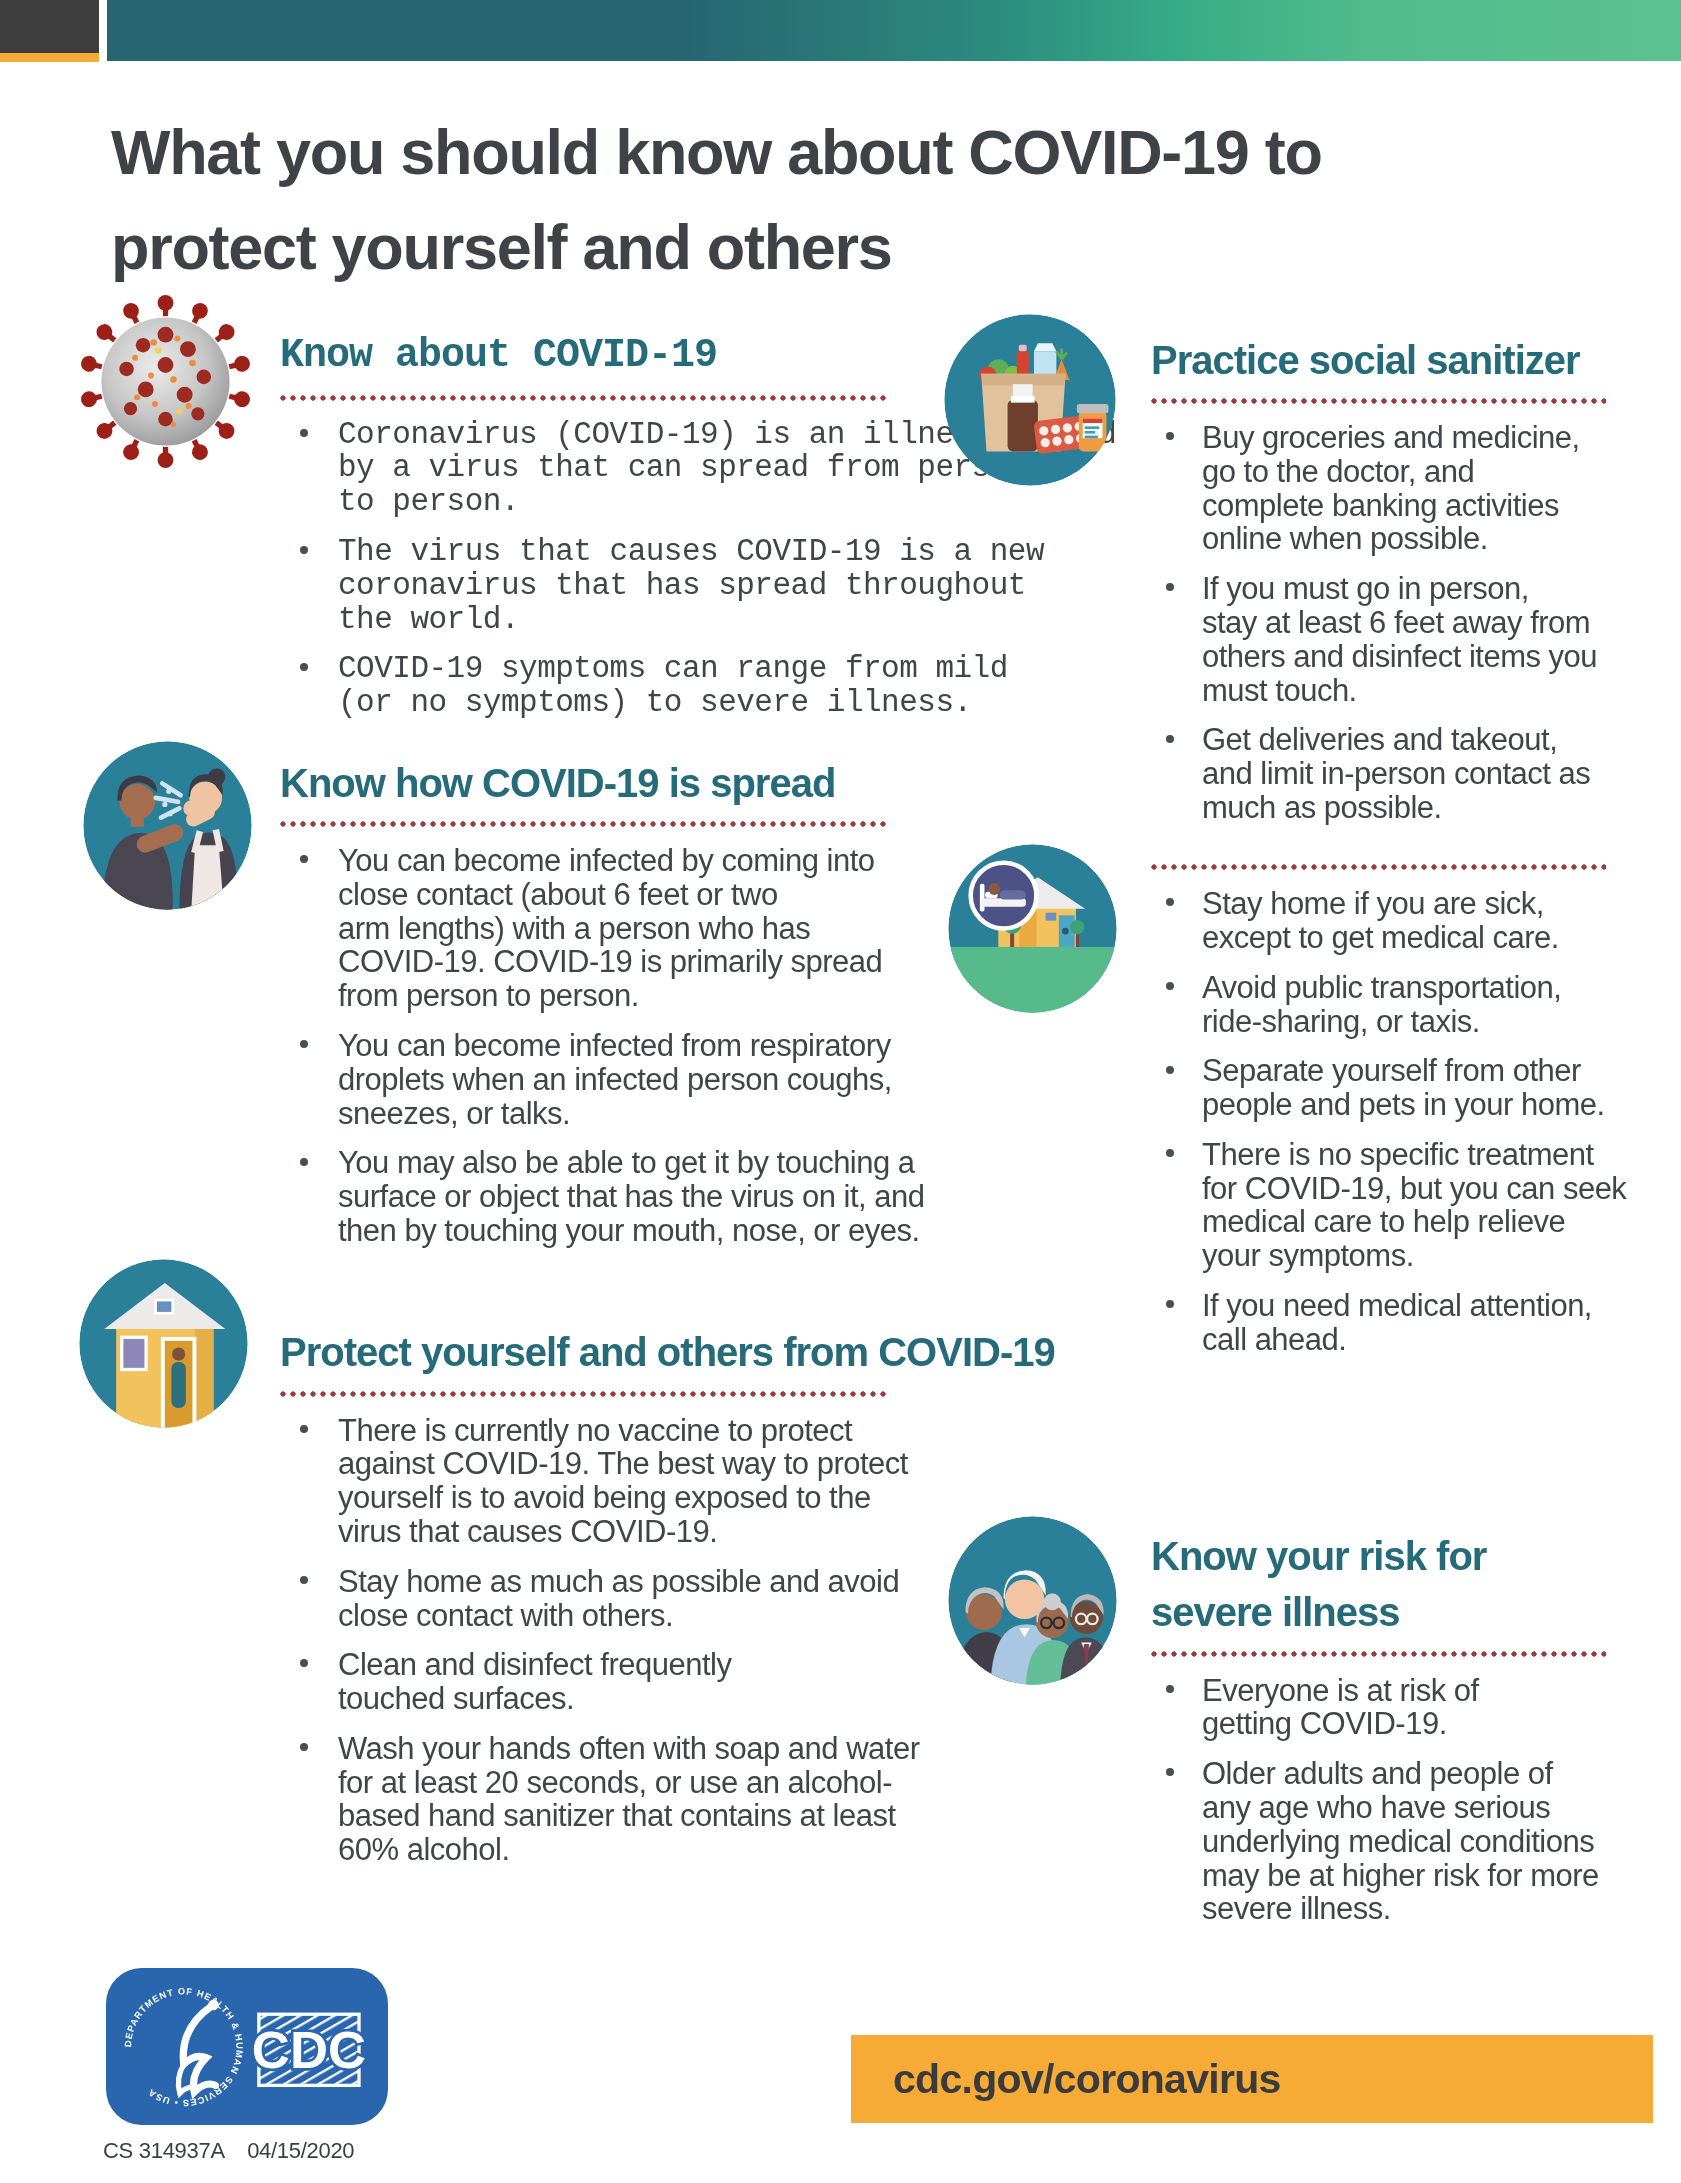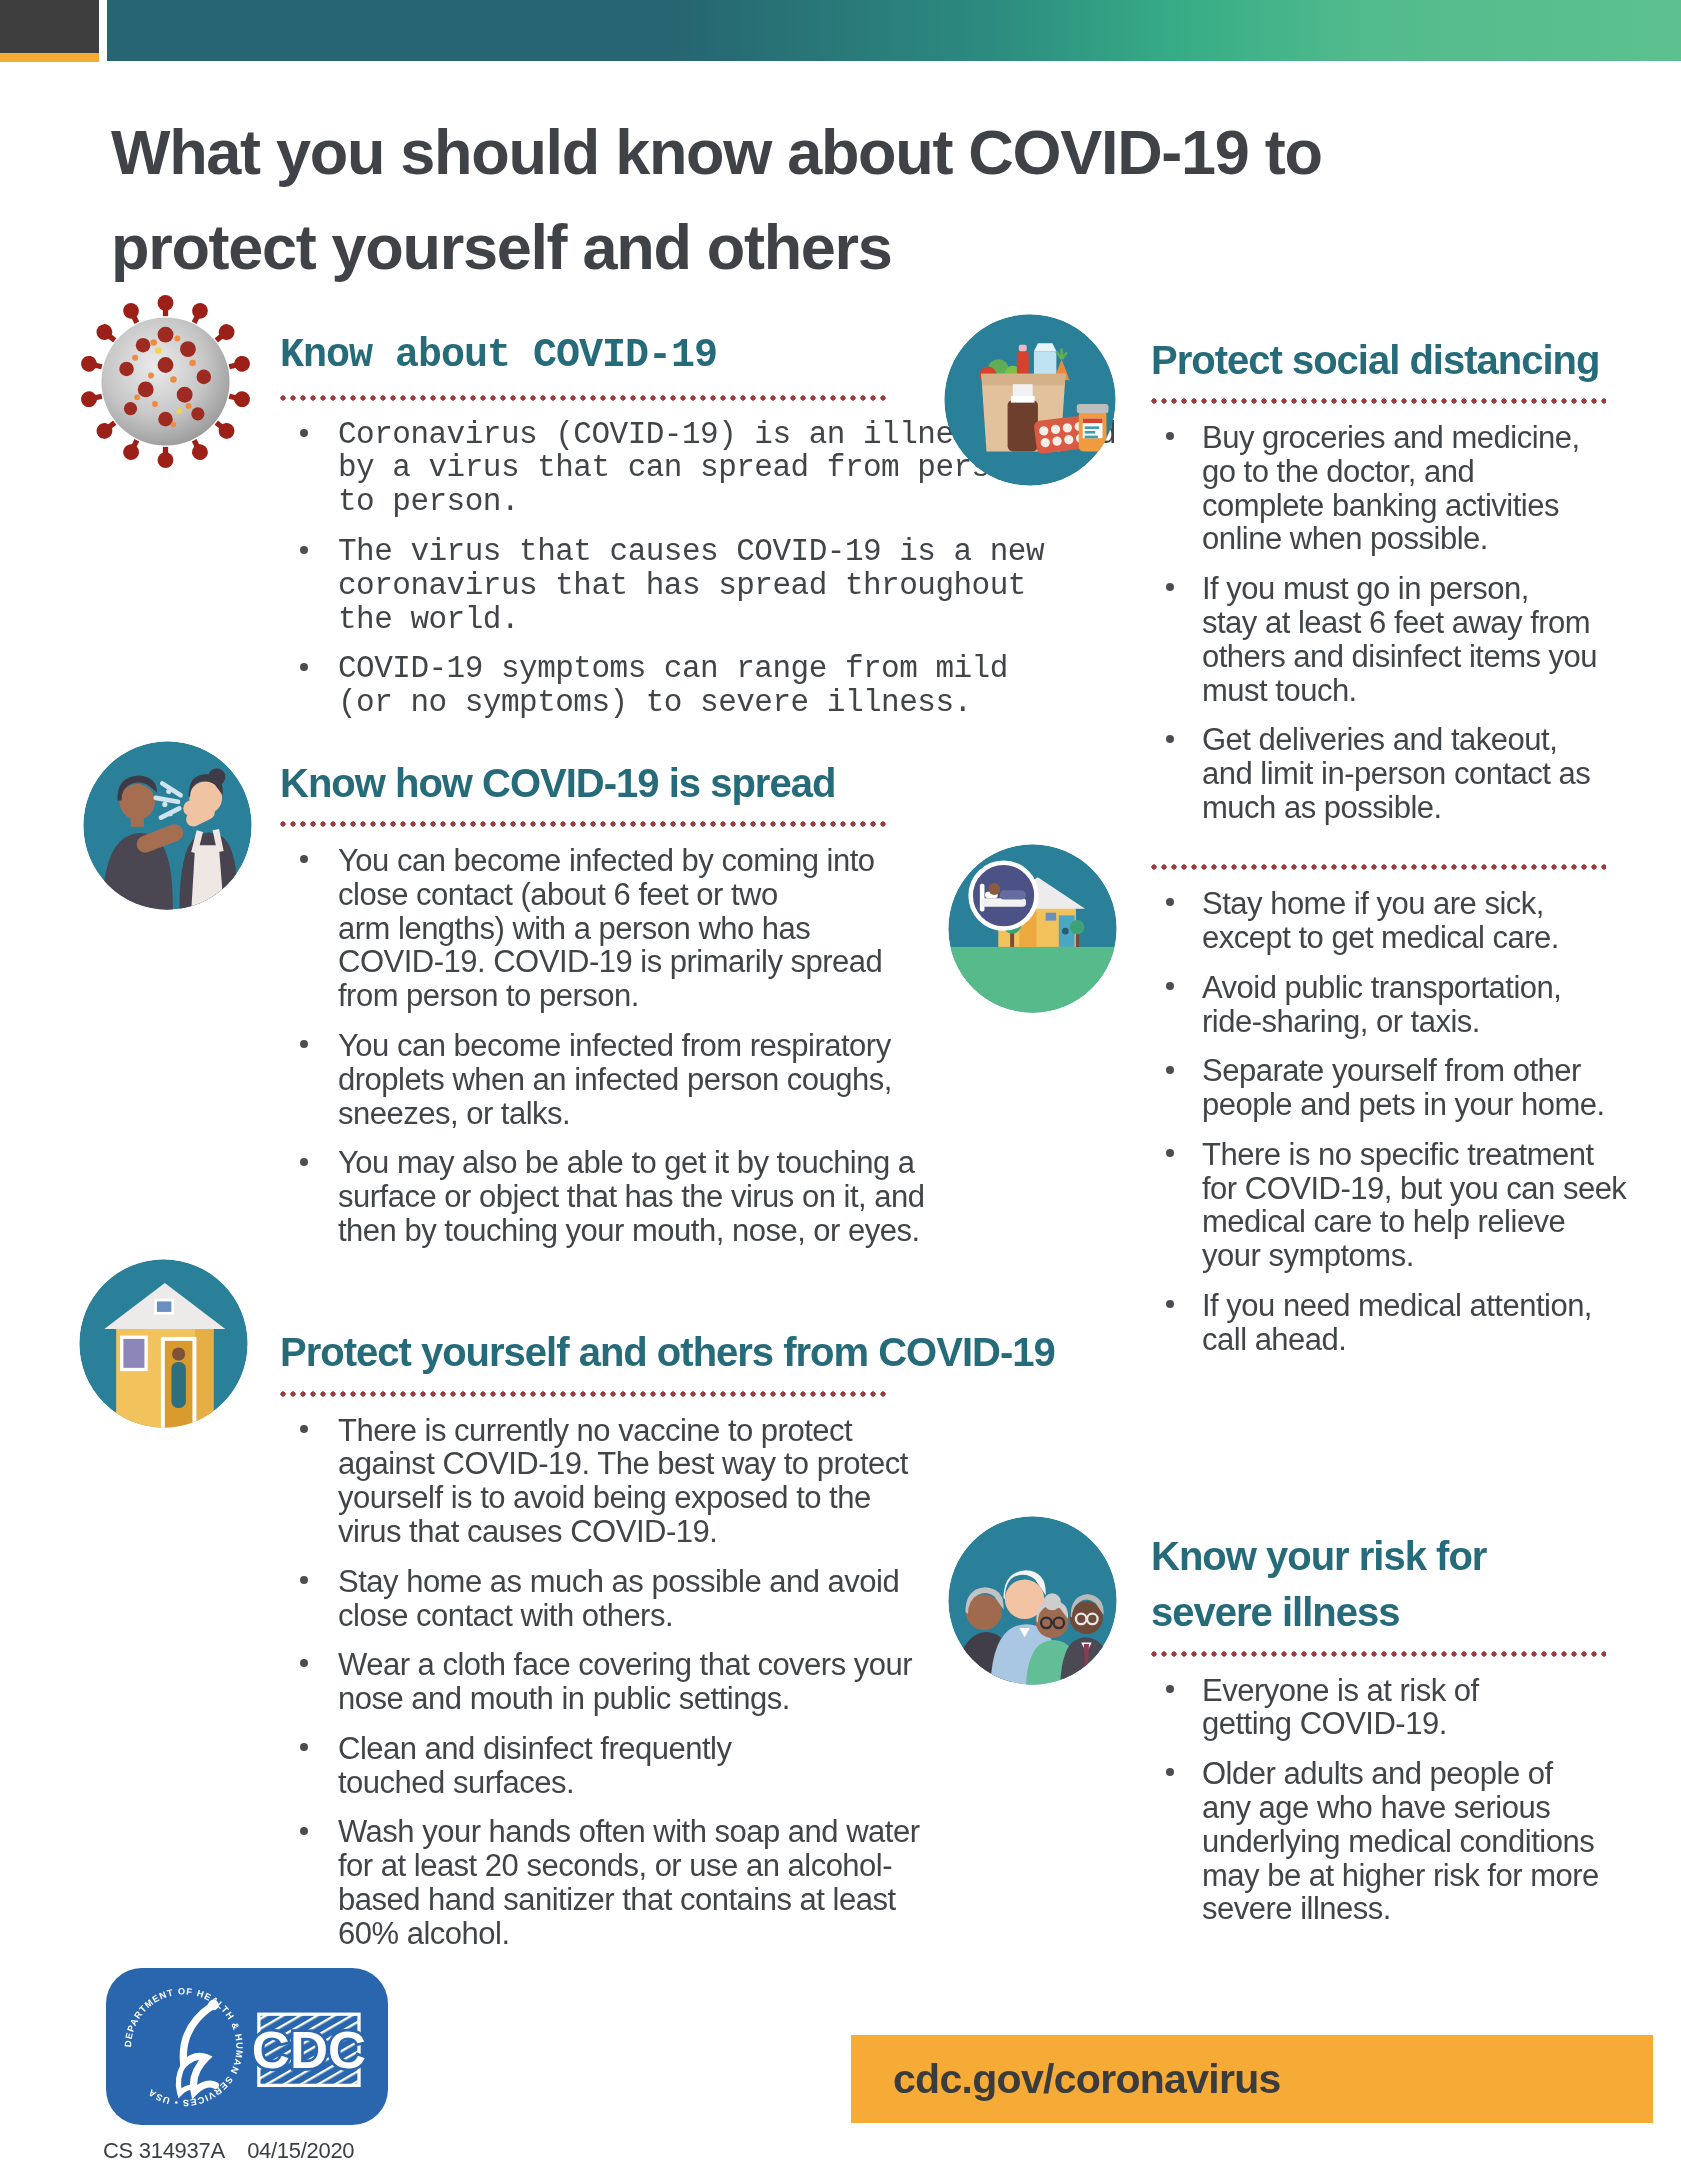--- a/index.html
+++ b/index.html
@@ -252,22 +252,20 @@
     <div class="content">
       <h2 class="heading">Protect yourself and others from COVID-19</h2>
       <div class="rule"></div>
       <ul class="bullets">
         <li>There is currently no vaccine to protect
 against COVID-19. The best way to protect
 yourself is to avoid being exposed to the
 virus that causes COVID-19.</li>
         <li>Stay home as much as possible and avoid
 close contact with others.</li>
-        <li>Wear a cloth face covering that covers your
-nose and mouth in public settings.</li>
         <li>Clean and disinfect frequently
 touched surfaces.</li>
         <li>Wash your hands often with soap and water
 for at least 20 seconds, or use an alcohol-
 based hand sanitizer that contains at least
 60% alcohol.</li>
       </ul>
     </div>
   </div>
 
@@ -314,21 +312,21 @@
           <rect x="212" y="160" width="30" height="7" fill="#d7422e"></rect>
           <g fill="#3f9db8">
             <rect x="215" y="172" width="22" height="4"></rect>
               <rect x="215" y="179" width="16" height="4"></rect>
               <rect x="215" y="186" width="20" height="4"></rect>
           </g>
         </g>
       </svg>
     </div>
     <div class="content">
-      <h2 class="heading">Protect social distancing</h2>
+      <h2 class="heading">Practice social sanitizer</h2>
       <div class="rule"></div>
       <ul class="bullets">
         <li>Buy groceries and medicine,
 go to the doctor, and
 complete banking activities
 online when possible.</li>
         <li>If you must go in person,
 stay at least 6 feet away from
 others and disinfect items you
 must touch.</li>

